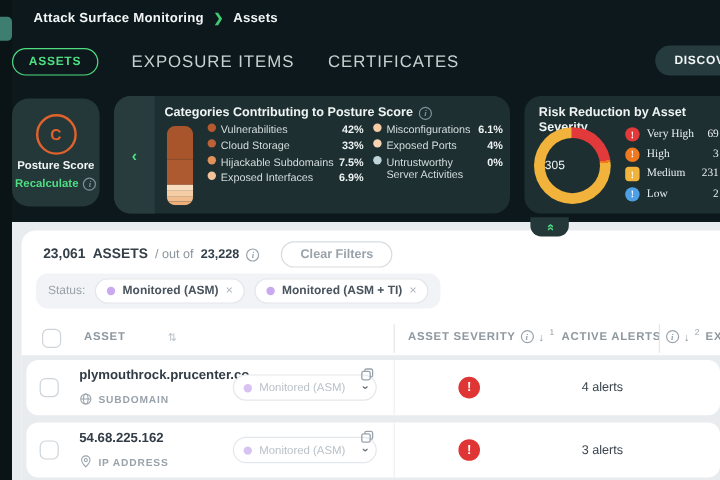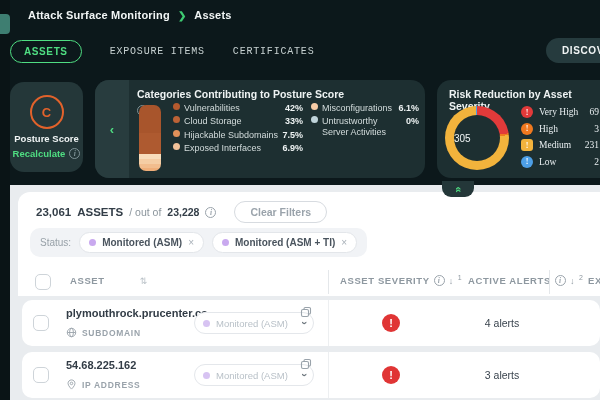--- a/index.html
+++ b/index.html
@@ -18,41 +18,41 @@
 
   
   .breadcrumb { left:28px; top:9px; display:flex; align-items:center; gap:8px; }
   .crumb { color:#f1f5f5; font-size:11px; font-weight:bold; letter-spacing:.2px; }
   .crumb-sep { color:#3ecb72; font-size:10px; font-weight:bold; }
 
   
   .tabbar { left:10px; top:38px; display:flex; align-items:center; gap:28px; height:26px; }
   .tab-pill { border:1.5px solid #4fdd82; color:#4fdd82; font-size:10px; font-weight:bold;
               letter-spacing:.6px; border-radius:14px; padding:5px 13px; cursor:pointer; }
-  .tab { color:#c7d1d1; font-size:10px; letter-spacing:.8px; cursor:pointer;font-family:Liberation Mono, monospace; }
+  .tab { color:#c7d1d1; font-size:14px; letter-spacing:.8px; cursor:pointer; }
   .discovery-btn { left:546px; top:38px; height:25px; background:#263b3e; color:#f1f5f5;
                    font-size:10px; font-weight:bold; letter-spacing:.6px; border-radius:13px;
                    padding:0 16px; display:flex; align-items:center; }
 
   
   .posture-card { left:10px; top:82px; width:73px; height:90px; background:#243739;
                   border-radius:14px; display:flex; flex-direction:column; align-items:center;
                   justify-content:center; gap:4px; }
   .grade-ring { width:34px; height:34px; border:2.5px solid #e2622b; border-radius:50%;
                 display:flex; align-items:center; justify-content:center;
                 color:#e2622b; font-size:13px; font-weight:bold; }
   .posture-title { color:#f1f5f5; font-size:9.5px; font-weight:bold; }
   .recalc { color:#4fdd82; font-size:9.5px; font-weight:bold; display:flex; align-items:center; gap:4px; }
 
   .panel { background:#1d2f31; border-radius:14px; }
   .cat-panel { left:95px; top:80px; width:330px; height:98px; }
   .cat-strip { position:absolute; left:0; top:0; bottom:0; width:34px; background:#283c3e;
                border-radius:14px 0 0 14px; display:flex; align-items:center; justify-content:center; }
   .chev-left { color:#4fdd82; font-size:13px; font-weight:bold; }
-  .panel-title { color:#eef3f3; font-size:10.5px; font-weight:bold; display:flex; align-items:flex-start; gap:5px;flex-direction:column; }
+  .panel-title { color:#eef3f3; font-size:10.5px; font-weight:bold; display:flex; align-items:center; gap:5px; }
   .cat-title { position:absolute; left:42px; top:8px; }
   .info { display:inline-flex; width:11px; height:11px; border:1px solid #7e9296; border-radius:50%;
           color:#7e9296; font-size:7.5px; align-items:center; justify-content:center; flex:none;
           font-family:"Liberation Serif", serif; font-style:italic; font-weight:bold; }
   .info.light { border-color:#9aa3ab; color:#9aa3ab; }
 
   .posture-bar { position:absolute; left:44px; top:25px; width:22px; height:66px;
                  border-radius:7px; overflow:hidden; display:flex; flex-direction:column; }
   .legend-col { position:absolute; top:23px; display:flex; flex-direction:column; gap:3px; }
   .leg-left { left:78px; width:130px; }
@@ -205,20 +205,25 @@
     </div>
   </div>
 
   <div class="legend-col leg-right">
     <div class="legrow">
       <span class="dot" style="background: rgb(246, 203, 166);"></span>
       <span class="leg-lbl">Misconfigurations</span>
       <span class="leg-val">6.1%</span>
     </div>
     <div class="legrow">
+      <span class="dot" style="background: rgb(248, 212, 178);"></span>
+      <span class="leg-lbl">Exposed Ports</span>
+      <span class="leg-val">4%</span>
+    </div>
+    <div class="legrow">
       <span class="dot" style="background: rgb(191, 211, 218);"></span>
       <span class="leg-lbl">Untrustworthy Server Activities</span>
       <span class="leg-val">0%</span>
     </div>
   </div>
 </div>
 
 <div class="abs panel risk-panel">
   <div class="panel-title risk-title">
     <span>Risk Reduction by Asset Severity</span>

